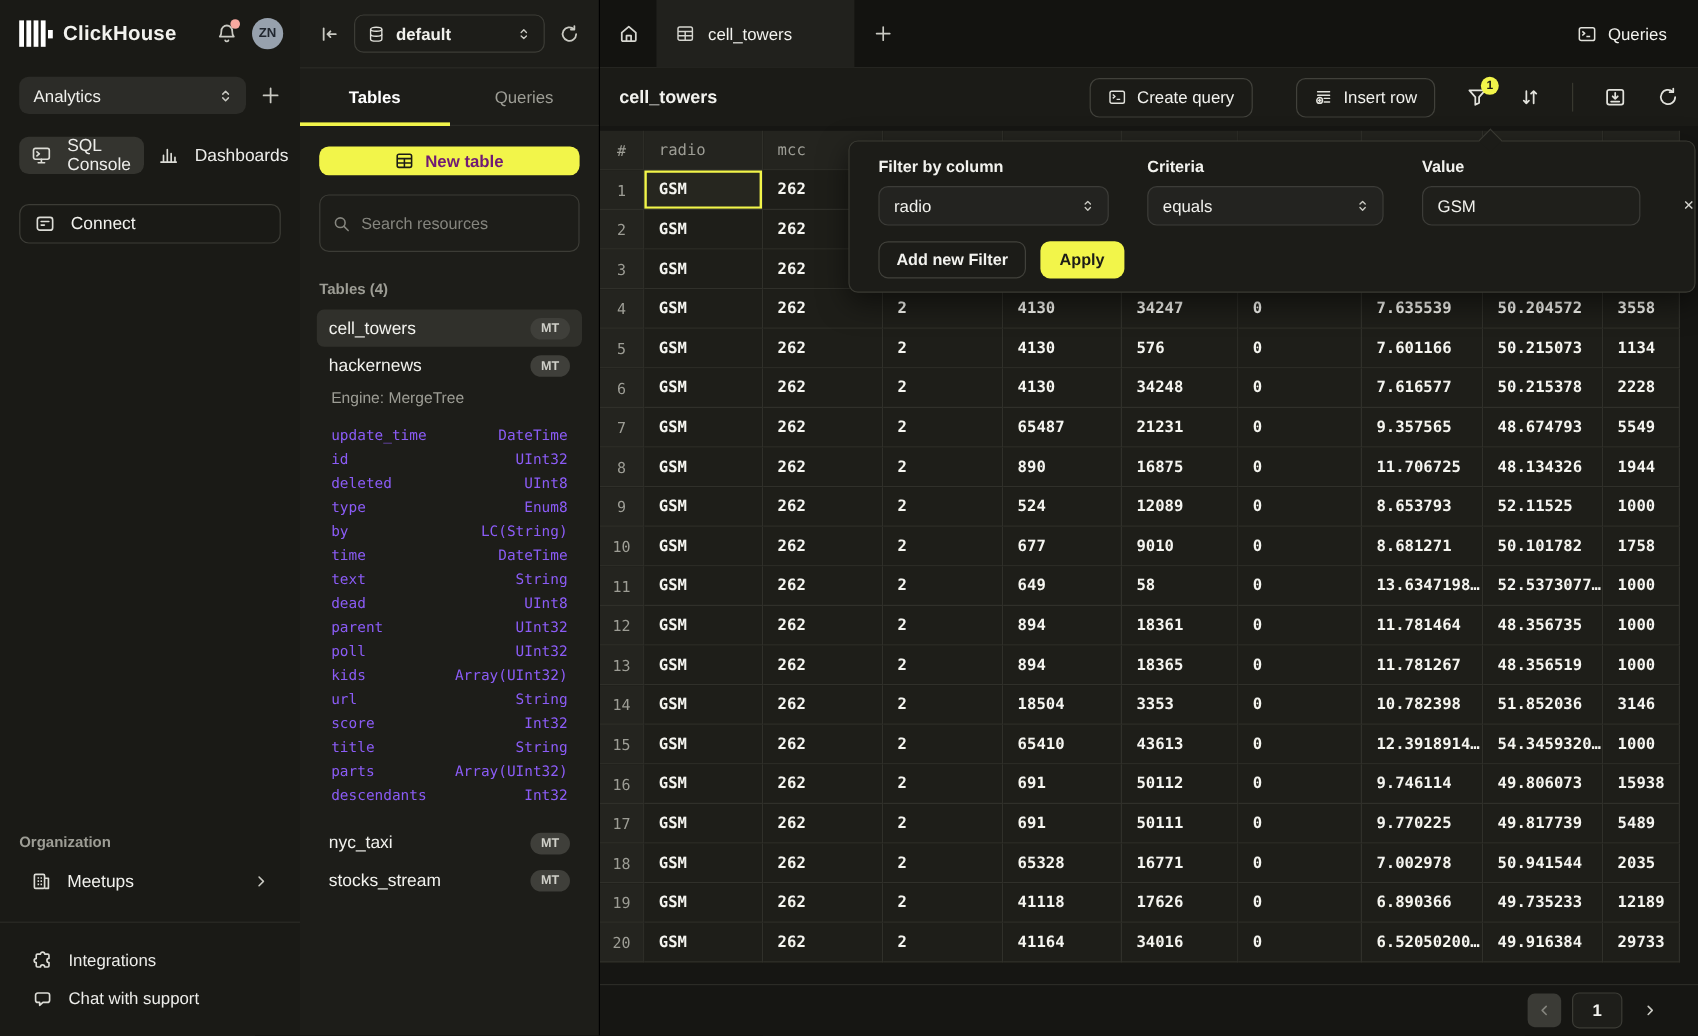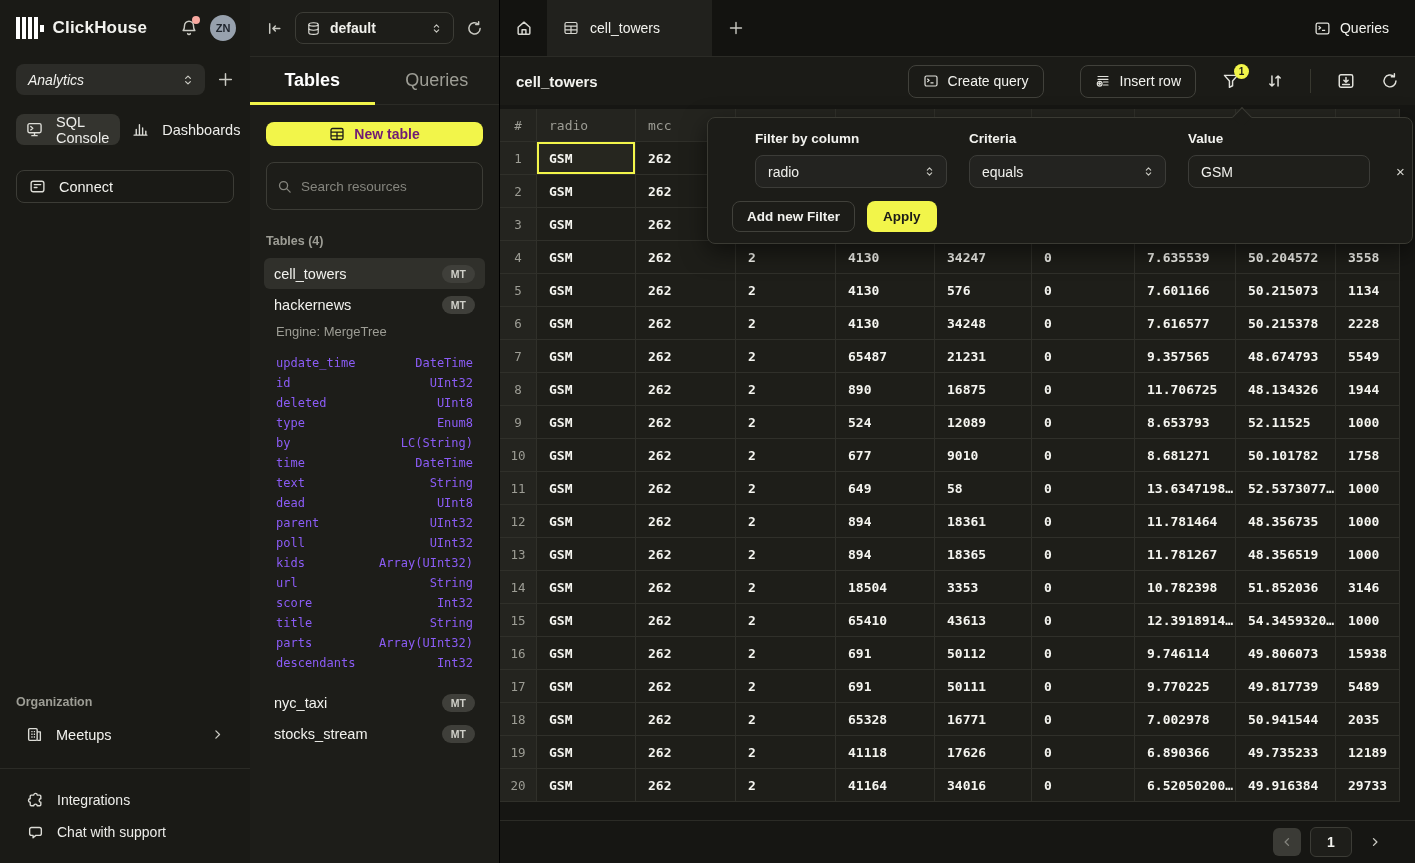--- a/index.html
+++ b/index.html
@@ -12,21 +12,21 @@
   .sb-header { height:56px; display:flex; align-items:center; padding:0 14px 0 16px; }
   .logo { display:flex; align-items:center; gap:2.5px; height:22px; margin-right:9px; }
   .logo i { display:block; width:3.5px; height:22px; background:#fff; }
   .logo i.dot { height:7px; }
   .brand-name { font-size:17px; font-weight:bold; letter-spacing:.2px; }
   .sb-header .spacer { flex:1; }
   .bell { position:relative; color:#d6d6d0; margin-right:12px; }
   .bell .reddot { position:absolute; top:-3px; right:-2px; width:8px; height:8px; border-radius:50%; background:#f8a9a0; }
   .avatar { width:26px; height:26px; border-radius:50%; background:#97a1ad; color:#20262e;
             font-size:11px; font-weight:bold; display:flex; align-items:center; justify-content:center; }
-  .workspace-row { display:flex; align-items:center; gap:12px; padding:8px 16px 0;font-style:italic; }
+  .workspace-row { display:flex; align-items:center; gap:12px; padding:8px 16px 0; }
   .ws-select { flex:1; height:31px; background:#2c2c28; border-radius:8px; display:flex; align-items:center;
                padding:0 10px 0 12px; font-size:14px; color:#f0f0ec; }
   .ws-select .spacer { flex:1; }
   .icon-btn { color:#c9c9c2; display:flex; align-items:center; justify-content:center; cursor:pointer; }
   .nav { margin-top:15px; padding:4px 16px; display:flex; flex-direction:row; gap:1px; }
   .nav-item { height:31px; border-radius:8px; display:flex; align-items:center; gap:13px; padding:0 10px;
               font-size:14.5px; color:#ededea; cursor:pointer; }
   .nav-item.active { background:#34342f; }
   .nav-item .nicon { width:18px; display:flex; justify-content:center; color:#dcdcd6; }
   .badge-beta { background:#2c4168; color:#e2eafc; font-size:11px; font-weight:bold; padding:3px 10px;
@@ -44,21 +44,21 @@
   .sb-footer .nav-item { padding:0 10px; height:30px; font-size:14px; }
   .greendot { width:8px; height:8px; border-radius:50%; background:#7ee2a8; margin:0 5px; }
 
   
   .explorer { width:250px; background:#1d1d19; border-right:1px solid #000; display:flex; flex-direction:column; flex-shrink:0; }
   .ex-top { height:57px; border-bottom:1px solid #2b2b26; display:flex; align-items:center; padding:0 16px; gap:12px; }
   .db-select { flex:1; height:32px; border:1px solid #3c3c36; border-radius:8px; display:flex; align-items:center;
                gap:9px; padding:0 10px; font-size:14px; font-weight:bold; color:#f0f0ec; }
   .db-select .spacer { flex:1; }
   .ex-tabs { height:48px; border-bottom:1px solid #2b2b26; display:flex; position:relative; }
-  .ex-tab { width:50%; display:flex; align-items:center; justify-content:center; font-size:18px;
+  .ex-tab { width:50%; display:flex; align-items:center; justify-content:center; font-size:14px;
             color:#9d9d95; cursor:pointer; position:relative; }
   .ex-tab.active { color:#fff; font-weight:bold; }
   .ex-tab.active::after { content:""; position:absolute; left:0; right:0; bottom:-1px; height:3px; background:#f2f54a; }
   .ex-body { padding:17px 16px; overflow:hidden; }
   .new-table-btn { height:24px; background:#f2f54a; border-radius:8px; display:flex; align-items:center;
                    justify-content:center; gap:9px; color:#701a75; font-size:14px; font-weight:bold; cursor:pointer; }
   .search-box { margin-top:16px; height:48px; border:1px solid #3c3c36; border-radius:8px; display:flex;
                 align-items:center; gap:9px; padding:0 10px; color:#85857e; }
   .search-box input { background:transparent; border:none; outline:none; color:#e8e8e2; font-size:13.5px; width:100%;
                       font-family:"Liberation Sans", sans-serif; }
@@ -114,21 +114,21 @@
              display:flex; align-items:center; justify-content:center; font-size:14px; font-weight:bold; }
   .pg-next { width:28px; height:28px; color:#c9c9c2; display:flex; align-items:center; justify-content:center;
              font-size:13px; cursor:pointer; }
 
   
   .filter-popup { position:absolute; left:707px; top:117px; width:706px; height:127px; background:#1c1c18;
                   border:1px solid #3a3a33; border-radius:8px; box-shadow:0 8px 24px rgba(0,0,0,.5);
                   z-index:10; padding:13px 24px; }
   .fp-caret { position:absolute; top:-8px; left:527px; width:14px; height:14px; background:#1c1c18;
               border-left:1px solid #3a3a33; border-top:1px solid #3a3a33; transform:rotate(45deg); }
-  .fp-grid { display:flex; gap:22px;margin-left:23px; }
+  .fp-grid { display:flex; gap:32px; }
   .fp-field { display:flex; flex-direction:column; gap:9px; }
   .fp-label { font-size:13.5px; font-weight:bold; color:#f2f2ee; }
   .fp-select { height:33px; background:#232320; border:1px solid #3c3c38; border-radius:8px; display:flex;
                align-items:center; padding:0 10px 0 12px; font-size:14px; color:#f0f0ec; cursor:pointer; }
   .fp-select .spacer { flex:1; }
   .fp-input { height:33px; background:#1f1f1b; border:1px solid #3c3c38; border-radius:8px;
               padding:0 12px; font-size:14px; color:#f0f0ec; outline:none; width:182px;
               font-family:"Liberation Sans", sans-serif; }
   .fp-close { align-self:center; margin-top:24px; color:#d6d6d0; font-size:15px; cursor:pointer; padding:0 4px; }
   .fp-buttons { display:flex; gap:12px; margin-top:13px; }

